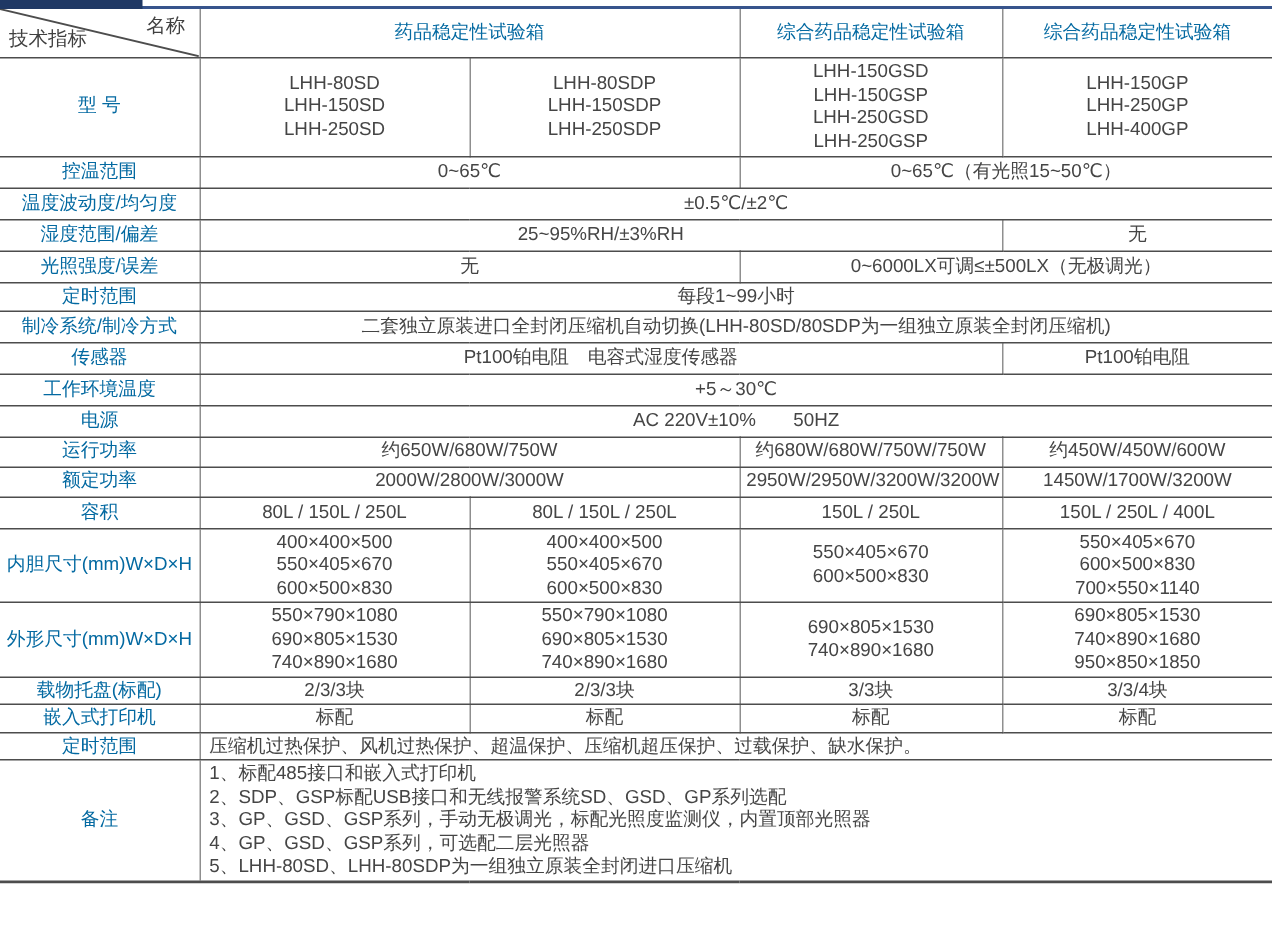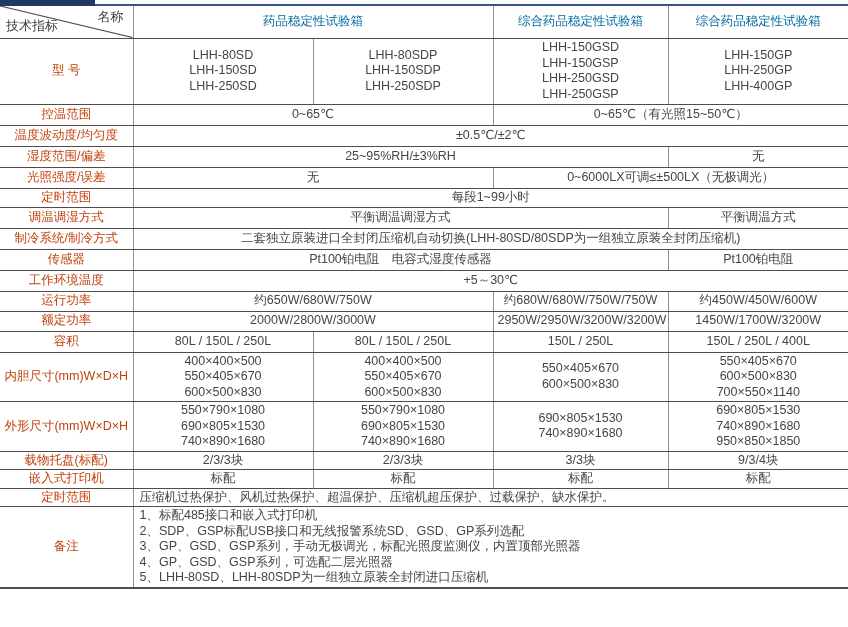--- a/index.html
+++ b/index.html
@@ -30,21 +30,21 @@
     padding:1px 4px;
     line-height:15.5px;
     white-space:pre-line;
     overflow:hidden;
   }
   table.spec tr > *:first-child{border-left:none;}
   table.spec tr > *:last-child{border-right:none;}
   table.spec tr:first-child > *{border-top:none;}
   table.spec tr:last-child > *{border-bottom:2px solid #4d4d4d;}
 
-  th.row-label{color:#c2410c;}
+  th.row-label{color:#0369a1;}
   td.val{color:#454545;}
   td.val.left{text-align:left;padding-left:6px;}
   td.hcell{font-size:13px;color:#0369a1;}
 
   td.corner{position:relative;padding:0;margin-top:37px;}
   td.corner svg{position:absolute;left:0;top:0;width:100%;height:100%;}
   td.corner .c-tr{position:absolute;top:3px;right:9px;font-size:13px;}
   td.corner .c-bl{position:absolute;bottom:4px;left:6px;font-size:13px;}
 </style>
 </head>
@@ -105,36 +105,35 @@
       <tr style="height: 21px;">
         <th class="row-label">光照强度/误差</th>
         <td class="val" colspan="2">无</td>
         <td class="val" colspan="2">0~6000LX可调≤±500LX（无极调光）</td>
       </tr>
       <tr style="height: 19px;">
         <th class="row-label">定时范围</th>
         <td class="val" colspan="4">每段1~99小时</td>
       </tr>
       <tr style="height: 21px;">
-        <th class="row-label">调温调湿方式</th>
-        <td class="val" colspan="3">平衡调温调湿方式</td>
-        <td class="val" colspan="1">平衡调温方式</td>
-      </tr>
-      <tr style="height: 21px;">
         <th class="row-label">制冷系统/制冷方式</th>
         <td class="val" colspan="4">二套独立原装进口全封闭压缩机自动切换(LHH-80SD/80SDP为一组独立原装全封闭压缩机)</td>
       </tr>
       <tr style="height: 21px;">
         <th class="row-label">传感器</th>
         <td class="val" colspan="3">Pt100铂电阻　电容式湿度传感器</td>
         <td class="val" colspan="1">Pt100铂电阻</td>
       </tr>
       <tr style="height: 21px;">
         <th class="row-label">工作环境温度</th>
         <td class="val" colspan="4">+5～30℃</td>
+      </tr>
+      <tr style="height: 21px;">
+        <th class="row-label">电源</th>
+        <td class="val" colspan="4">AC 220V±10%　　50HZ</td>
       </tr>
       <tr style="height: 20px;">
         <th class="row-label">运行功率</th>
         <td class="val" colspan="2">约650W/680W/750W</td>
         <td class="val" colspan="1">约680W/680W/750W/750W</td>
         <td class="val" colspan="1">约450W/450W/600W</td>
       </tr>
       <tr style="height: 20px; padding-left: 28px;">
         <th class="row-label">额定功率</th>
         <td class="val" colspan="2">2000W/2800W/3000W</td>
@@ -174,21 +173,21 @@
 740×890×1680</td>
         <td class="val" colspan="1">690×805×1530
 740×890×1680
 950×850×1850</td>
       </tr>
       <tr style="height: 17px;">
         <th class="row-label">载物托盘(标配)</th>
         <td class="val" colspan="1">2/3/3块</td>
         <td class="val" colspan="1">2/3/3块</td>
         <td class="val" colspan="1">3/3块</td>
-        <td class="val" colspan="1">9/3/4块</td>
+        <td class="val" colspan="1">3/3/4块</td>
       </tr>
       <tr style="height: 18px; padding-left: 44px;">
         <th class="row-label">嵌入式打印机</th>
         <td class="val" colspan="1">标配</td>
         <td class="val" colspan="1">标配</td>
         <td class="val" colspan="1">标配</td>
         <td class="val" colspan="1">标配</td>
       </tr>
       <tr style="height: 18px;">
         <th class="row-label">定时范围</th>

